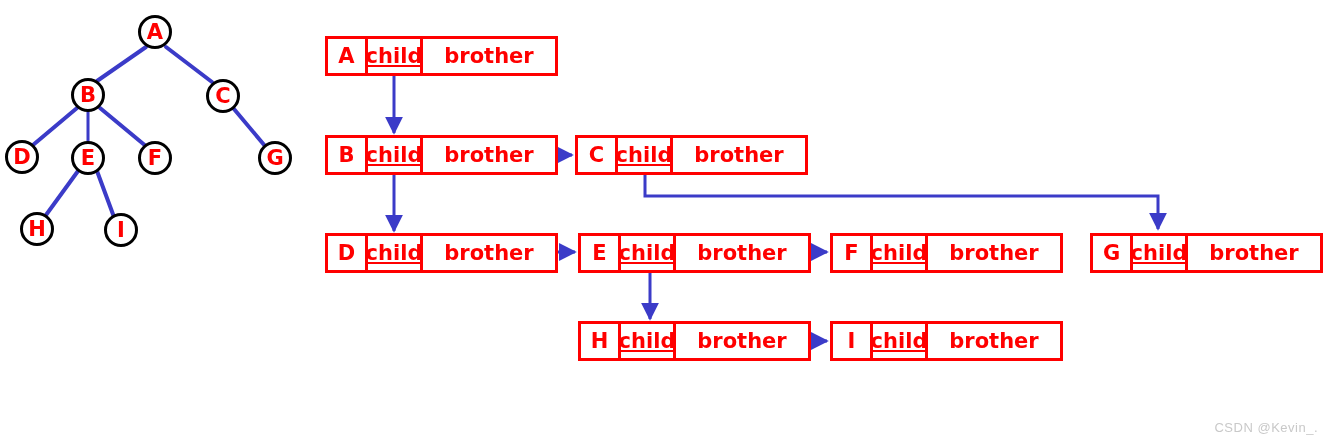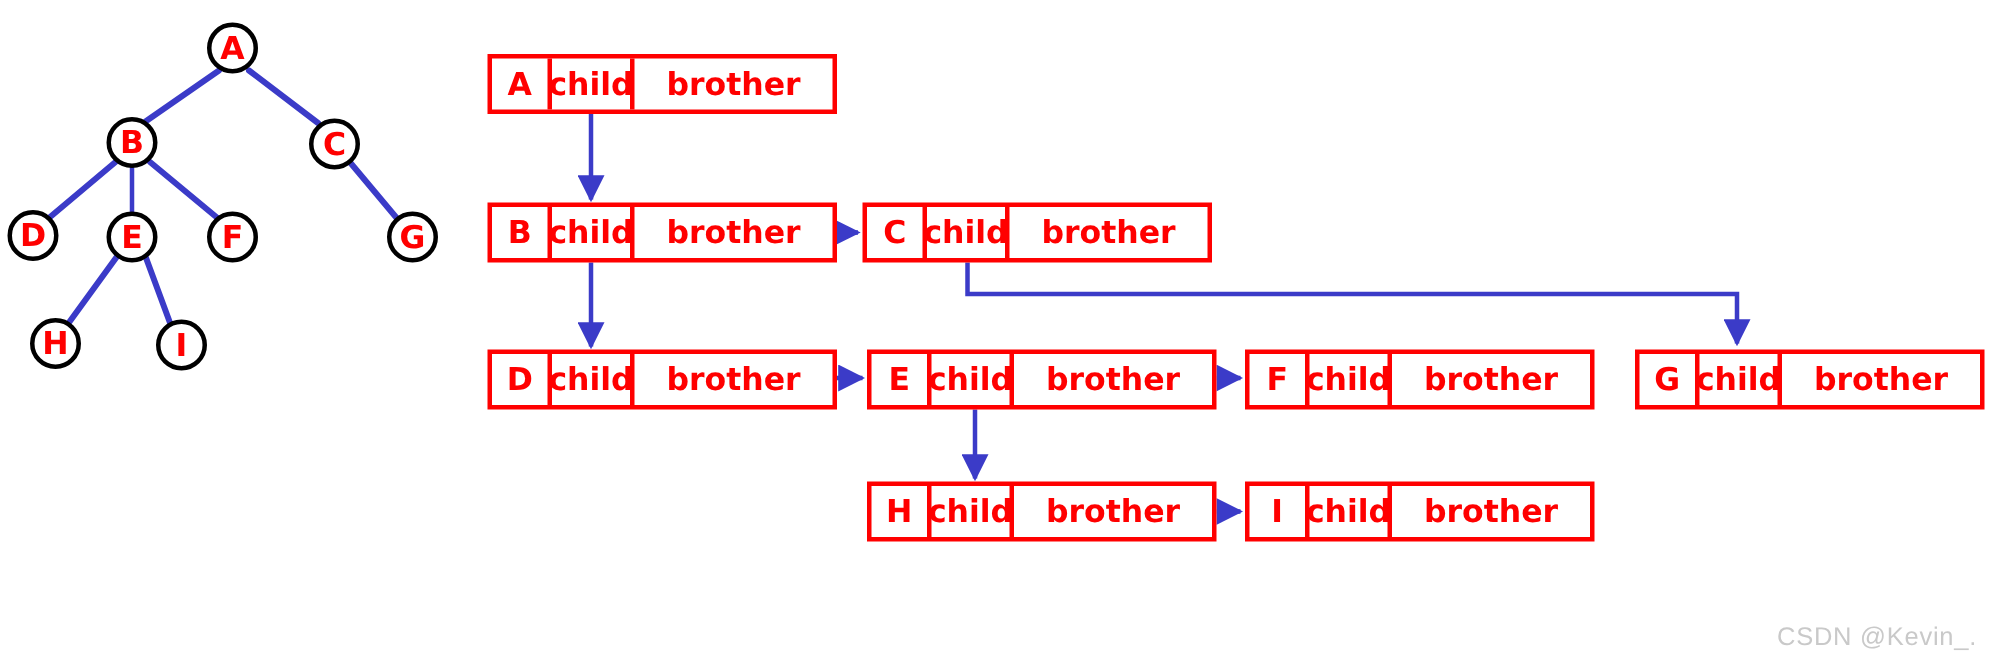--- a/index.html
+++ b/index.html
@@ -66,32 +66,33 @@
     box-sizing: border-box;
     white-space: nowrap;
   }
   .ll-cell.data {
     width: 40px;
     border-right: 3px solid #ff0000;
   }
   .ll-cell.child {
     width: 55px;
     border-right: 3px solid #ff0000;
+    text-decoration: underline;
   }
   .ll-cell.brother {
     width: 132px;
   }
   
   .watermark {
     position: absolute;
     right: 8px;
     bottom: 6px;
     color: #c9c9c9;
     font-family: "Liberation Sans", sans-serif;
-    font-size: 17px;
+    font-size: 13px;
     letter-spacing: 0.5px;
   }
 </style>
 </head>
 <body>
 
 <div id="canvas">
 
   <svg class="tree-svg" viewBox="0 0 1326 441" xmlns="http://www.w3.org/2000/svg">
     <g stroke="#3b3bc8" stroke-width="4" stroke-linecap="round" fill="none">

